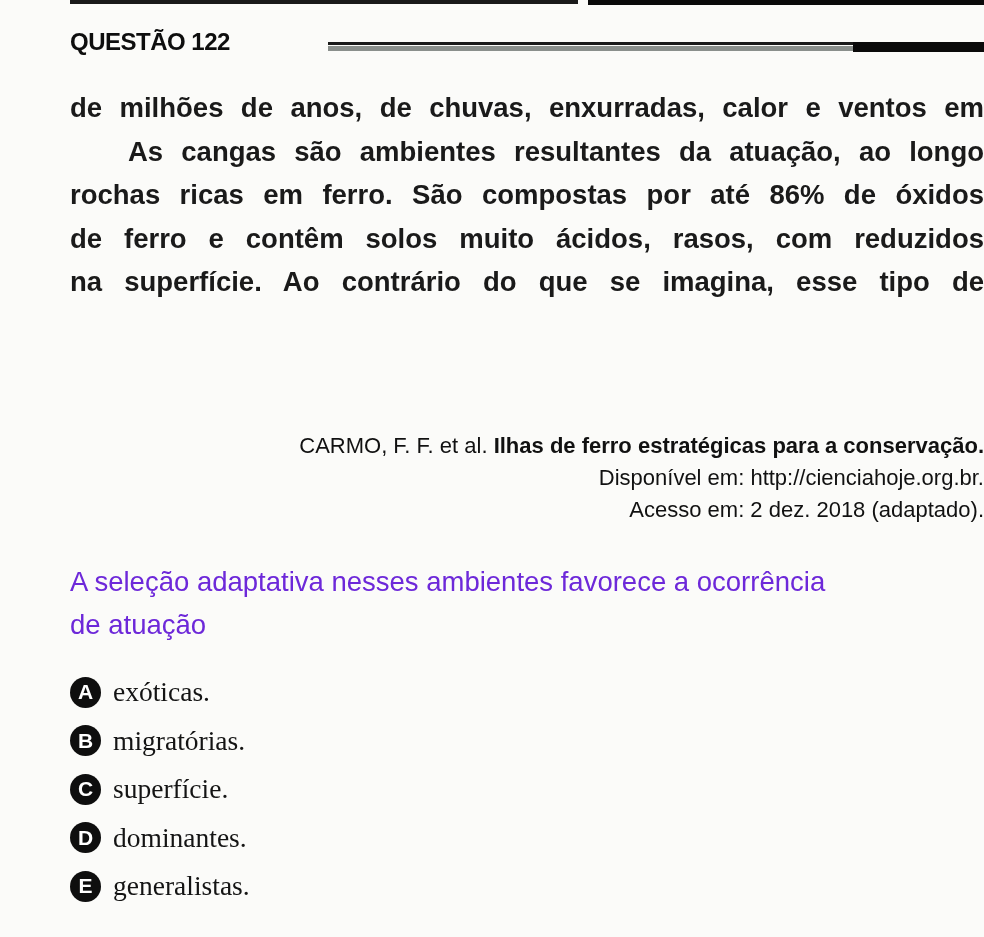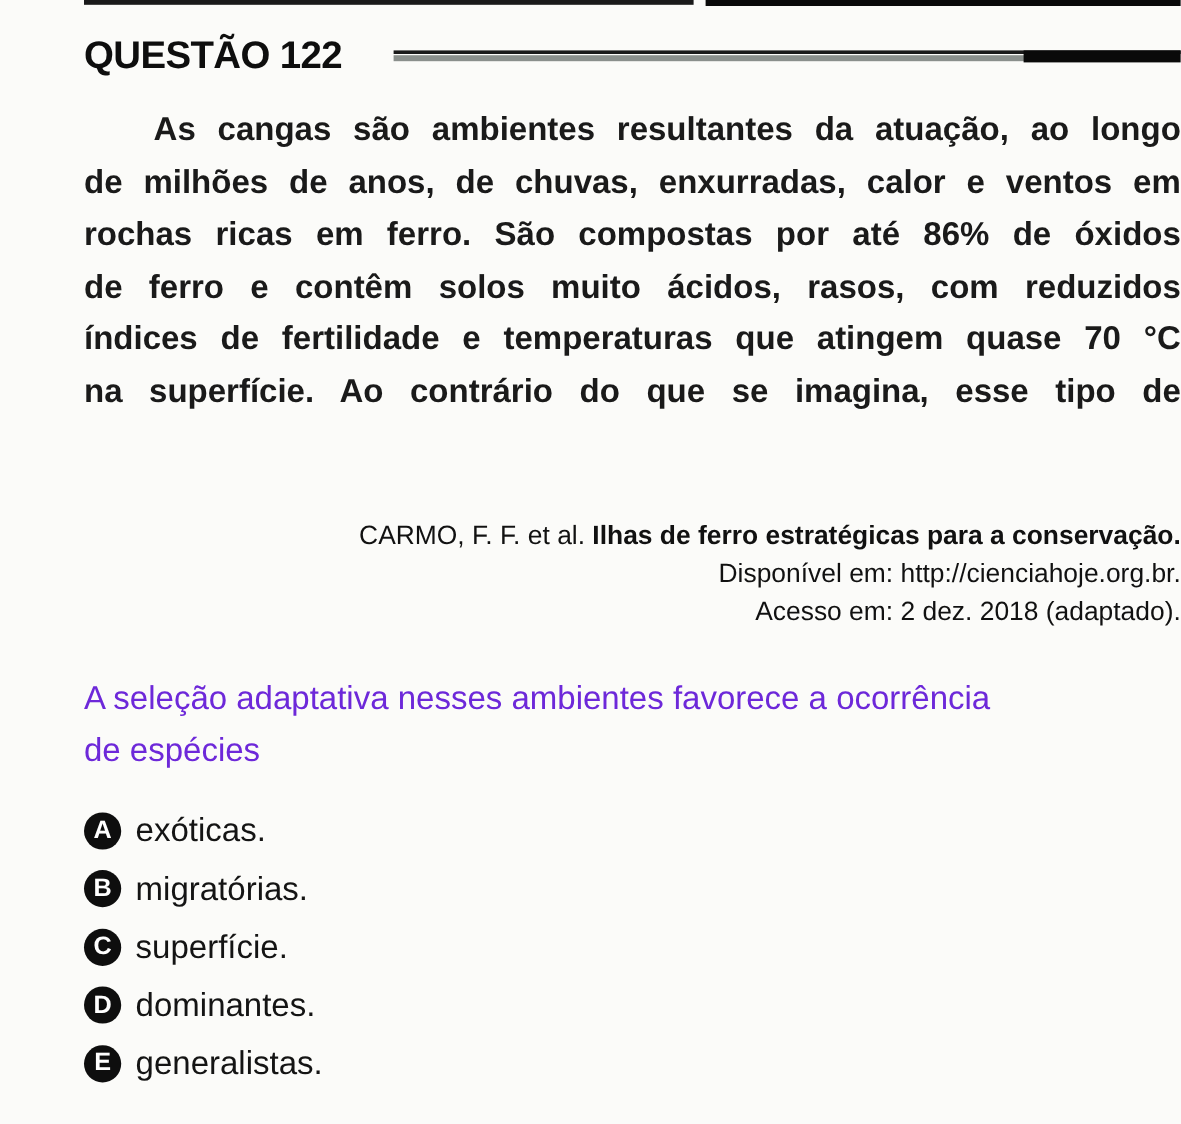--- a/index.html
+++ b/index.html
@@ -28,21 +28,21 @@
       left: 588px;
       top: 0;
       width: 396px;
       height: 5px;
       background: #0a0a0a;
     }
     .question-title {
       position: absolute;
       left: 70px;
       top: 28px;
-      font-size: 32px;
+      font-size: 24px;
       font-weight: bold;
       letter-spacing: -0.5px;
       color: #0e0e0e;
       white-space: nowrap;
     }
     .title-rule {
       position: absolute;
       left: 328px;
       top: 42px;
       width: 656px;
@@ -147,53 +147,53 @@
       font-weight: bold;
       font-size: 21px;
       display: flex;
       align-items: center;
       justify-content: center;
       margin-right: 12px;
       flex-shrink: 0;
     }
     .option-text {
       white-space: nowrap;
+      font-family: Liberation Serif, serif;
     }
   </style>
 </head>
 <body>
 
 <div class="top-rule-left"></div>
 <div class="top-rule-right"></div>
 
 <div class="question-title">QUESTÃO 122</div>
 <div class="title-rule">
   <div class="thin"></div>
   <div class="grey"></div>
   <div class="thick"></div>
 </div>
 
 <div class="passage">
+  <span class="line">de milhões de anos, de chuvas, enxurradas, calor e ventos em</span>
   <span class="line first">As cangas são ambientes resultantes da atuação, ao longo</span>
-  <span class="line">de milhões de anos, de chuvas, enxurradas, calor e ventos em</span>
   <span class="line">rochas ricas em ferro. São compostas por até 86% de óxidos</span>
   <span class="line">de ferro e contêm solos muito ácidos, rasos, com reduzidos</span>
-  <span class="line">índices de fertilidade e temperaturas que atingem quase 70 °C</span>
   <span class="line">na superfície. Ao contrário do que se imagina, esse tipo de</span>
 </div>
 
 <div class="citation">
   <span class="cit-line"><span>CARMO, F. F. et al.</span> <span class="bold-title">Ilhas de ferro estratégicas para a conservação.</span></span>
   <span class="cit-line">Disponível em: http://cienciahoje.org.br.</span>
   <span class="cit-line">Acesso em: 2 dez. 2018 (adaptado).</span>
 </div>
 
 <div class="stem">
   <span class="line">A seleção adaptativa nesses ambientes favorece a ocorrência</span>
-  <span class="line">de espécies</span>
+  <span class="line">de atuação</span>
 </div>
 
 <div class="options">
   <div class="option">
     <span class="option-letter">A</span>
     <span class="option-text">exóticas.</span>
   </div>
   <div class="option">
     <span class="option-letter">B</span>
     <span class="option-text">migratórias.</span>

